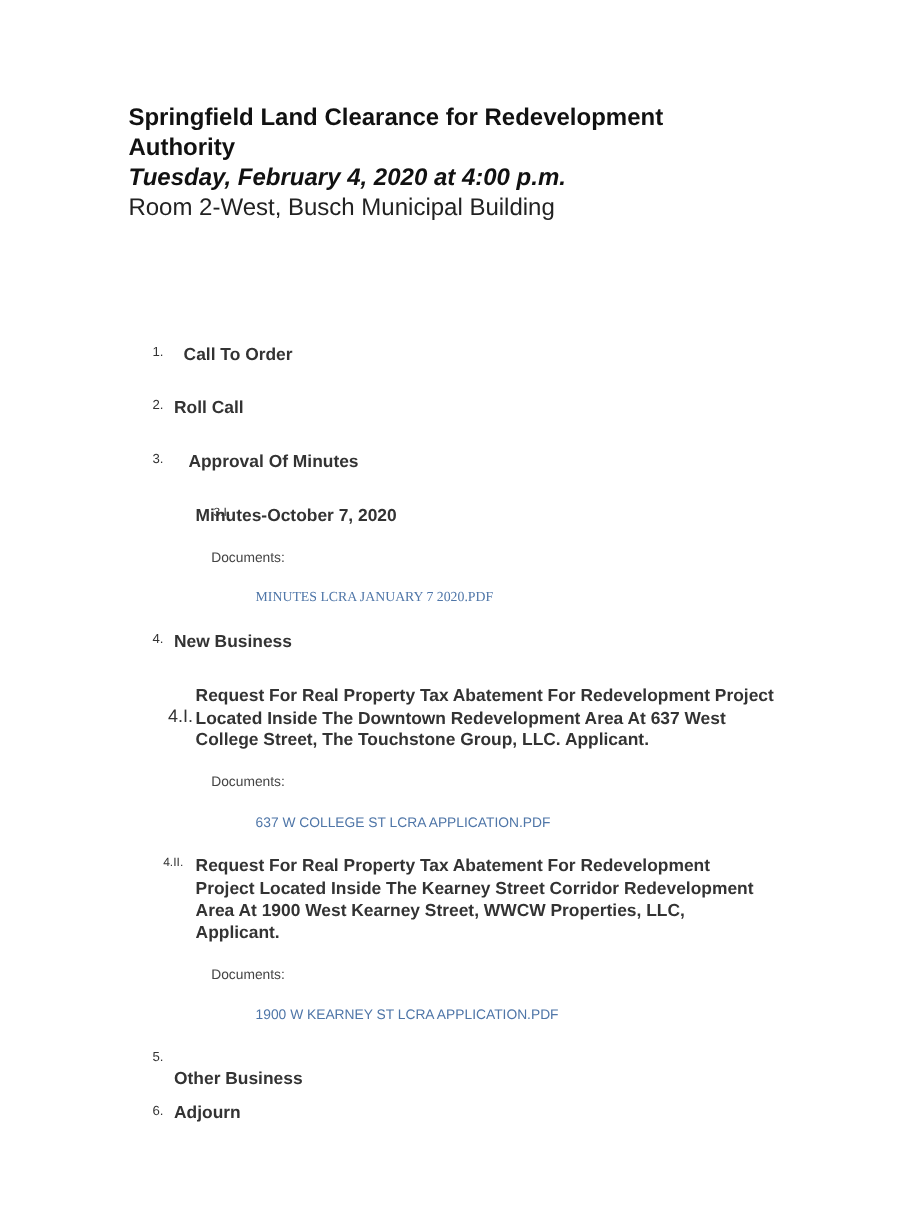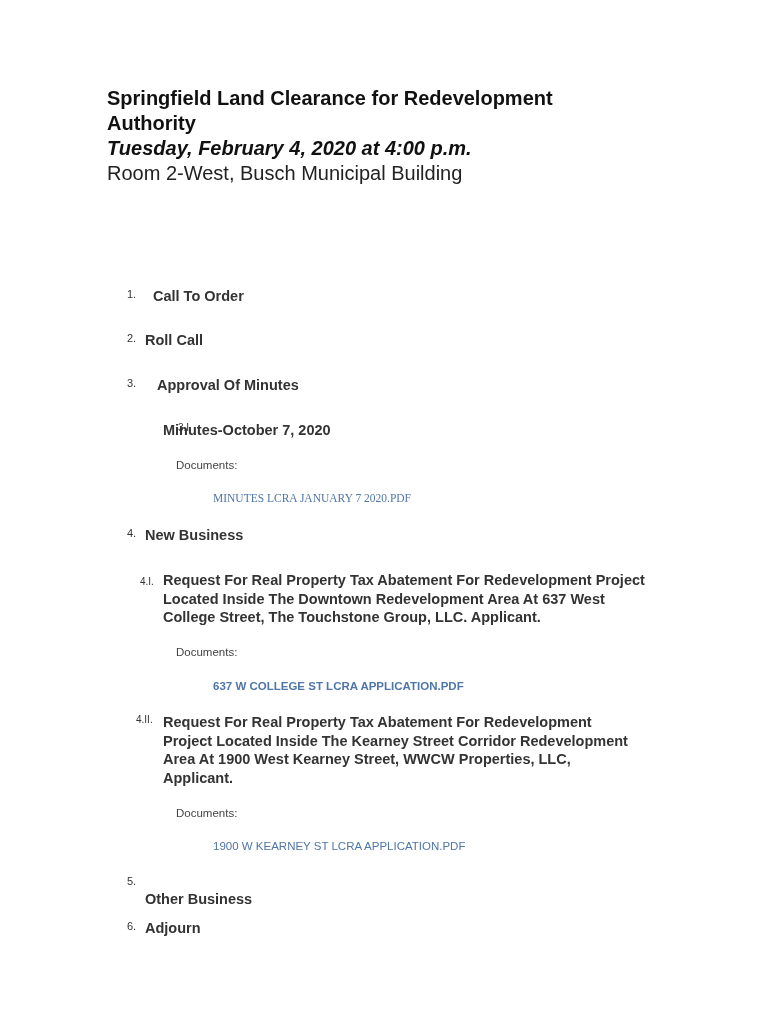--- a/index.html
+++ b/index.html
@@ -46,25 +46,25 @@
 </div>
 <span class="docs-label" style="left:176px; top:459px;">Documents:</span>
 <a class="doc-link" href="#" style="left:213px; top:492px;font-family:Liberation Serif, serif;">MINUTES LCRA JANUARY 7 2020.PDF</a>
 
 <div class="item" style="left:127px; top:526px;">
   <span class="num" style="left:0; top:1px;">4.</span>
   <div class="label" style="position:absolute; left:18px; top:0; white-space:nowrap;">New Business</div>
 </div>
 
 <div class="item" style="left:140px; top:571px;">
-  <span class="num" style="left:0; top:5px; font-size:10px;">4.I.</span>
+  <span class="num" style="left:0; top:18px; font-size:15px;">4.I.</span>
   <div class="label" style="position:absolute; left:23px; top:0; width:485px;">Request For Real Property Tax Abatement For Redevelopment Project Located Inside The Downtown Redevelopment Area At 637 West College Street, The Touchstone Group, LLC. Applicant.</div>
 </div>
 <span class="docs-label" style="left:176px; top:646px;">Documents:</span>
-<a class="doc-link" href="#" style="left:213px; top:680px;font-weight:bold;">637 W COLLEGE ST LCRA APPLICATION.PDF</a>
+<a class="doc-link" href="#" style="left:213px; top:680px;">637 W COLLEGE ST LCRA APPLICATION.PDF</a>
 
 <div class="item" style="left:136px; top:713px;">
   <span class="num" style="left:0; top:1px; font-size:10px;">4.II.</span>
   <div class="label" style="position:absolute; left:27px; top:0; width:465px;">Request For Real Property Tax Abatement For Redevelopment Project Located Inside The Kearney Street Corridor Redevelopment Area At 1900 West Kearney Street, WWCW Properties, LLC, Applicant.</div>
 </div>
 <span class="docs-label" style="left:176px; top:807px;">Documents:</span>
 <a class="doc-link" href="#" style="left:213px; top:840px;">1900 W KEARNEY ST LCRA APPLICATION.PDF</a>
 
 <div class="item" style="left:127px; top:874px;">
   <span class="num" style="left:0; top:1px;">5.</span>

